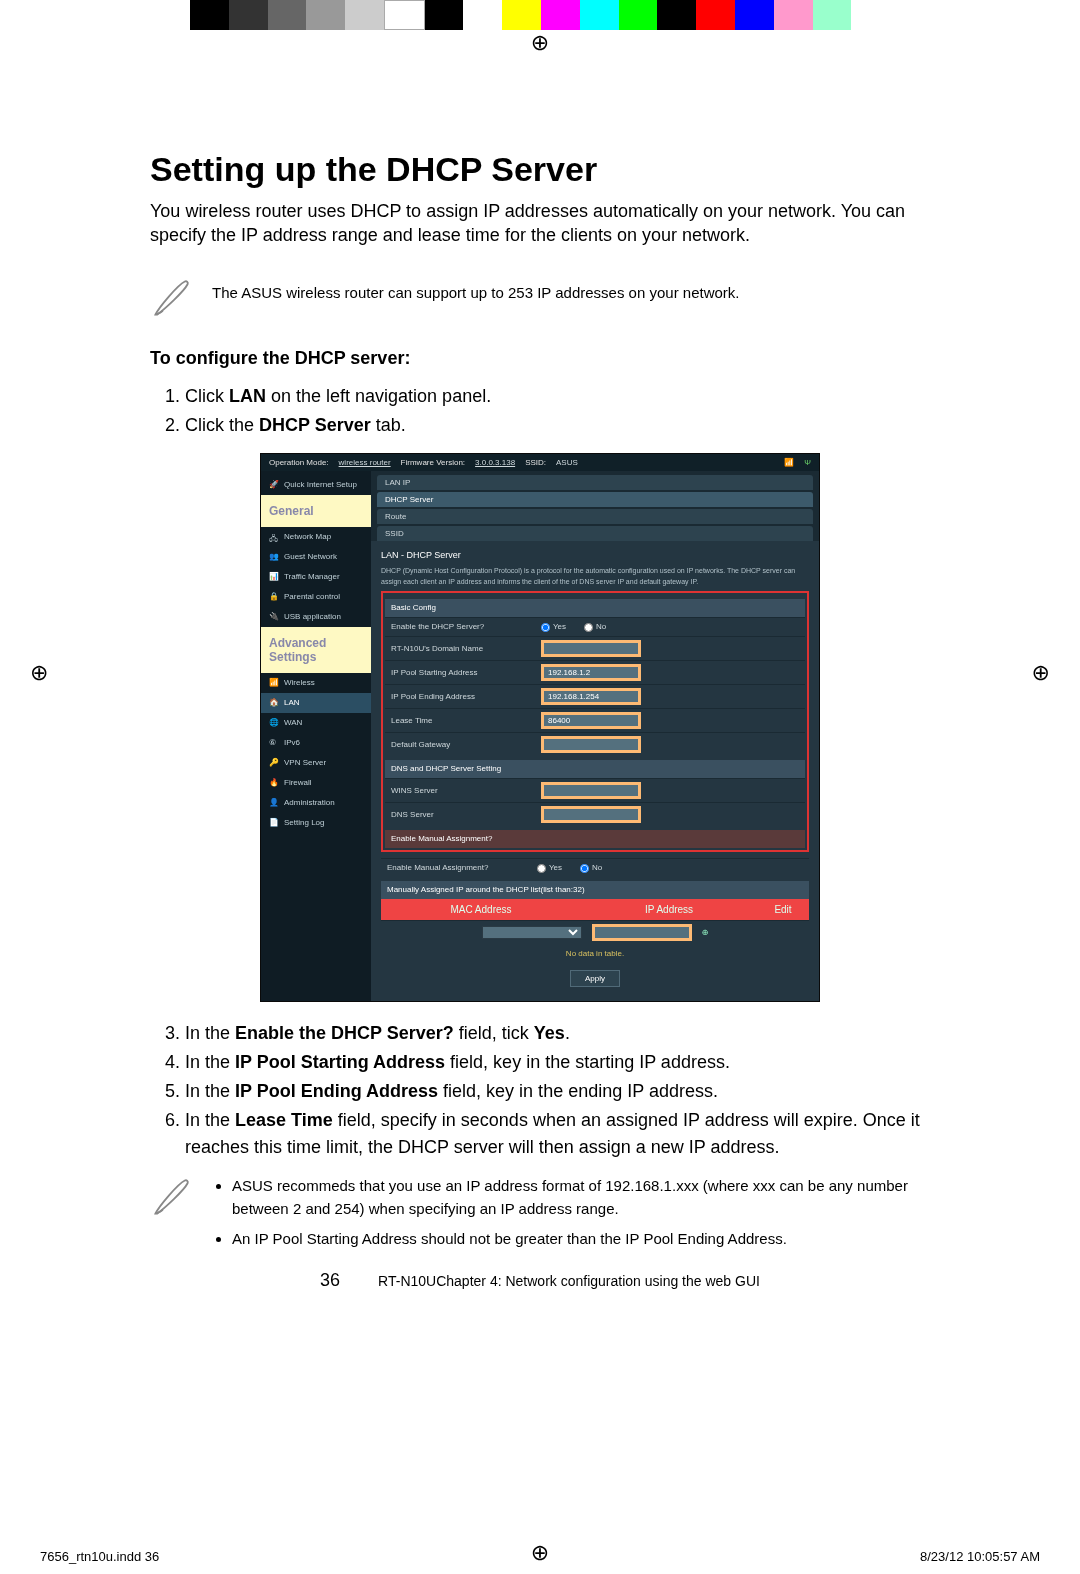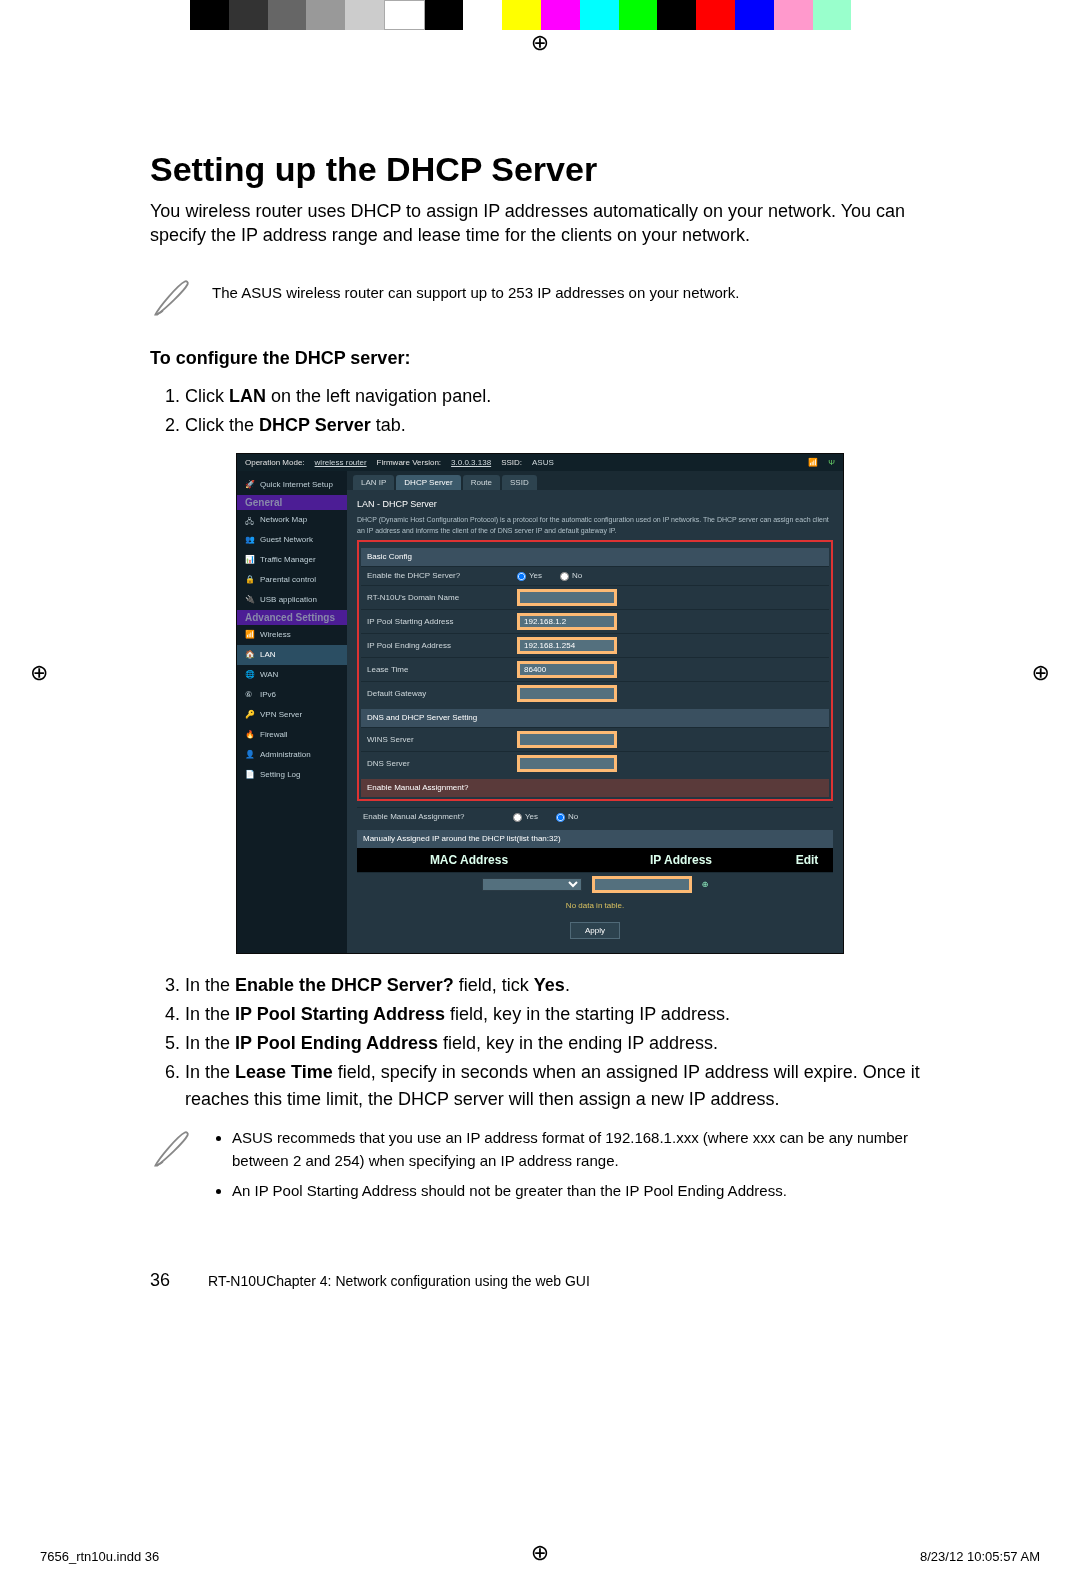--- a/index.html
+++ b/index.html
@@ -31,62 +31,62 @@
   .pen-icon svg { width: 44px; height: 44px; }
   .note-text { font-size: 15px; line-height: 1.4; padding-top: 6px; }
   .subhead { font-weight: bold; font-size: 18px; margin-bottom: 14px; }
   ol.steps { list-style: decimal; padding-left: 35px; font-size: 18px; line-height: 1.5; margin-bottom: 14px; }
   ol.steps li { margin-bottom: 2px; }
   .bullets { list-style: disc; padding-left: 20px; font-size: 15px; line-height: 1.5; }
   .bullets li { margin-bottom: 8px; }
 
   
   .router-ui {
-    width: 608px;
+    width: 560px;
     margin: 8px auto 18px auto;
     background: #1a2a33;
     color: #cfd8dc;
     font-size: 8px;
     border: 1px solid #0a0a0a;
   }
   .router-top { background: #102028; padding: 4px 8px; display: flex; align-items: center; gap: 10px; font-size: 8px; }
   .router-top .lbl { color: #e0e0e0; }
   .router-body { display: flex; }
   .sidebar-r { width: 110px; background: #0f1c24; padding: 4px 0; }
   .sb-item { display: flex; align-items: center; gap: 5px; padding: 5px 8px; color: #bfcfd6; font-size: 8px; }
   .sb-item .ic { width: 10px; height: 10px; display: inline-block; }
-  .sb-header { padding: 2px 8px; color: #88a; font-weight: bold; font-size: 10px; background: #4c1d95; }
+  .sb-header { padding: 9px 8px; color: #88a; font-weight: bold; font-size: 12px; background: #fef9c3; }
   .sb-item.active { background: #2b4e63; color: #fff; }
   .main-r { flex: 1; background: #243641; padding: 0; }
-  .tabs-r { display: flex; background: #1a2a33; padding: 4px 6px 0 6px; gap: 2px; }
+  .tabs-r { display: flex; background: #1a2a33; padding: 4px 6px 0 6px; gap: 2px; flex-direction: column; }
   .tab-r { background: #2d434f; padding: 3px 8px; font-size: 8px; border-top-left-radius: 3px; border-top-right-radius: 3px; }
   .tab-r.active { background: #3c5a6b; color:#fff; }
   .panel-r { padding: 8px 10px; font-size: 8px; line-height: 1.5; }
   .panel-title-r { color: #fff; font-size: 9px; margin-bottom: 4px; }
   .panel-desc-r { color: #b0c0c8; font-size: 7px; margin-bottom: 4px; }
   .hl-red { border: 2px solid #d33; padding: 2px; margin-bottom: 6px; }
   .sec-head-r { background: #3a5060; padding: 3px 6px; font-size: 8px; color: #fff; margin-top: 4px; }
   .field-r { display: flex; align-items: center; gap: 10px; padding: 3px 6px; border-top: 1px solid #1a2a33; }
   .field-r .flabel { width: 140px; color: #cfd8dc; }
   .field-r input[type=text] { background: #54707e; border: 3px solid #fdba74; color: #fff; font-size: 8px; padding: 1px 4px; width: 100px; }
   .field-r .radio { display: inline-flex; align-items: center; gap: 3px; margin-right: 8px; }
   .field-r .radio input { width: 9px; height: 9px; }
-  .assign-head-r { background: #000000; display: flex; padding: 3px 6px; font-size: 12px; color: #dfe; font-weight: bold; }
+  .assign-head-r { background: #ef4444; display: flex; padding: 3px 6px; font-size: 10px; color: #dfe; }
   .assign-head-r span { flex: 1; text-align: center; }
   .apply-row { text-align: center; padding: 6px; }
   .apply-btn { background: #2d434f; color: #fff; border: 1px solid #506a78; padding: 3px 14px; font-size: 8px; }
 
   .footer {
     position: absolute;
     width: 780px;
     left: 50%;
     transform: translateX(-50%);
     top: 1270px;
     display: flex;
-    justify-content: flex-start;
+    justify-content: center;
     align-items: baseline;
     font-size: 14px;
     border: none;
   }
   .footer .pnum { font-size: 18px; margin-right: 18px; }
   .footer .left { display: flex; align-items: baseline; gap: 20px; }
   .print-meta {
     position: absolute;
     width: 1000px;
     left: 50%;

